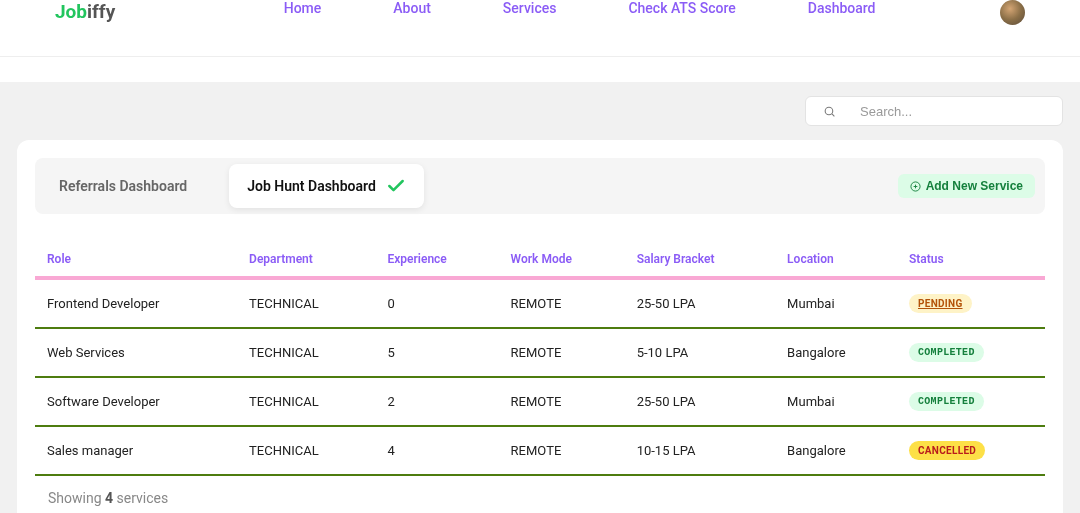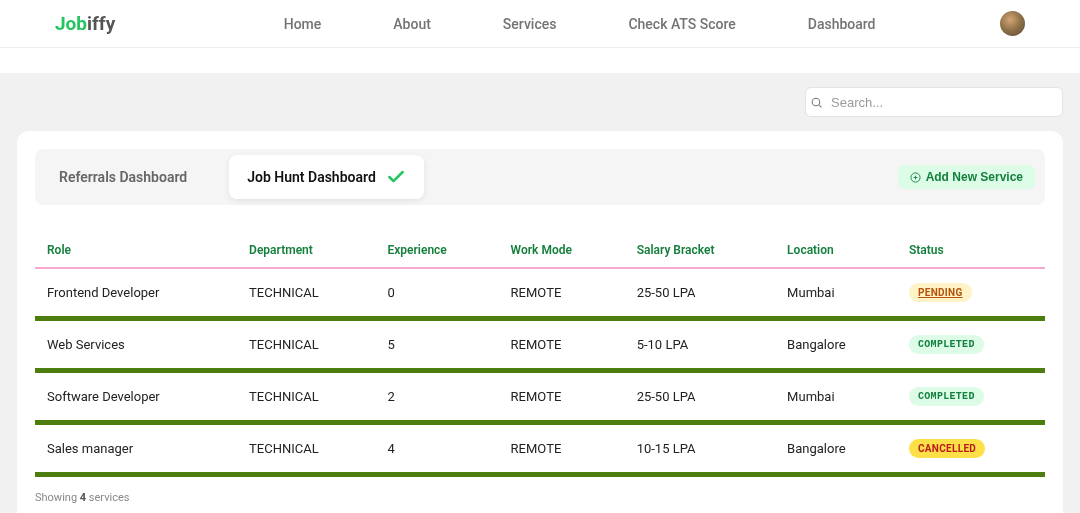--- a/index.html
+++ b/index.html
@@ -3,40 +3,39 @@
   <meta charset="utf-8">
   <style>
     * { margin: 0; padding: 0; box-sizing: border-box; }
     body {
       font-family: -apple-system, BlinkMacSystemFont, 'Segoe UI', Roboto, sans-serif;
       background: #f1f1f1;
       color: #111;
     }
     .topbar {
       background: #fff;
-      height: 48px;
-      display: flex;
-      align-items: center;
-      padding: 16px 55px;
+      height: 57px;
+      display: flex;
+      padding: 0 55px;
       border-bottom: 1px solid #eee;
     }
     .logo {
       font-size: 19px;
       font-weight: 700;
     }
     .logo-job { color: #22c55e; }
     .logo-iffy { color: #555; }
     .nav {
       flex: 1;
       display: flex;
       justify-content: center;
       gap: 28px;
     }
     .nav-item {
-      color: #737373;
+      color: #8b5cf6;
       font-size: 14px;
       font-weight: 500;
       cursor: pointer;
       margin-left: 44px;
     }
     .avatar {
       width: 25px;
       height: 25px;
       border-radius: 50%;
       background: radial-gradient(circle at 40% 35%, #d4a574 0%, #8b6f47 50%, #5a4a3a 100%);
@@ -52,22 +51,22 @@
       margin-bottom: 14px;
     }
     .search-box {
       width: 258px;
       height: 30px;
       background: #fff;
       border: 1px solid #e3e3e3;
       border-radius: 6px;
       display: flex;
       align-items: center;
-      padding: 0 4px;
-      gap: 8px;
+      padding: 0 17px;
+      gap: 24px;
     }
     .search-icon {
       width: 13px; height: 13px;
       color: #7a7a7a;
     }
     .search-input {
       border: none;
       outline: none;
       font-size: 13px;
       flex: 1;
@@ -122,45 +121,46 @@
       cursor: pointer;
       margin-left: 12px;
     }
     .plus-icon { width: 11px; height: 11px; }
     .table-wrap { margin-top: 28px; }
     table { width: 100%; border-collapse: collapse; }
     thead th {
       text-align: left;
       font-size: 12px;
       font-weight: 600;
-      color: #15803d;
+      color: #8b5cf6;
       padding: 10px 12px;
-      border-bottom: 2px solid #f9a8d4;
+      border-bottom: 4px solid #f9a8d4;
     }
     tbody td {
       font-size: 13px;
       color: #222;
       padding: 14px 12px;
-      border-bottom: 5px solid #4d7c0f;
+      border-bottom: 2px solid #4d7c0f;
     }
     .status-pill {
       display: inline-block;
       font-size: 10px;
       font-weight: 700;
       padding: 4px 9px;
       border-radius: 999px;
       letter-spacing: 0.3px;
     }
     .status-PENDING { background: #fef3c7; color: #b45309; text-decoration: underline; }
     .status-COMPLETED { background: #dcfce7; color: #15803d; font-family: Liberation Mono, monospace; }
     .status-CANCELLED { background: #fde047; color: #b91c1c; }
     .footer-text {
-      font-size: 11px;
+      font-size: 14px;
       color: #888;
       margin-top: 14px;
+      margin-left: 13px;
     }
     .footer-text .count { font-weight: 700; color: #555; }
   </style>
 </head>
 <body>
 
 <div class="topbar">
   <div class="logo">
     <span class="logo-job">Job</span><span class="logo-iffy">iffy</span>
   </div>

